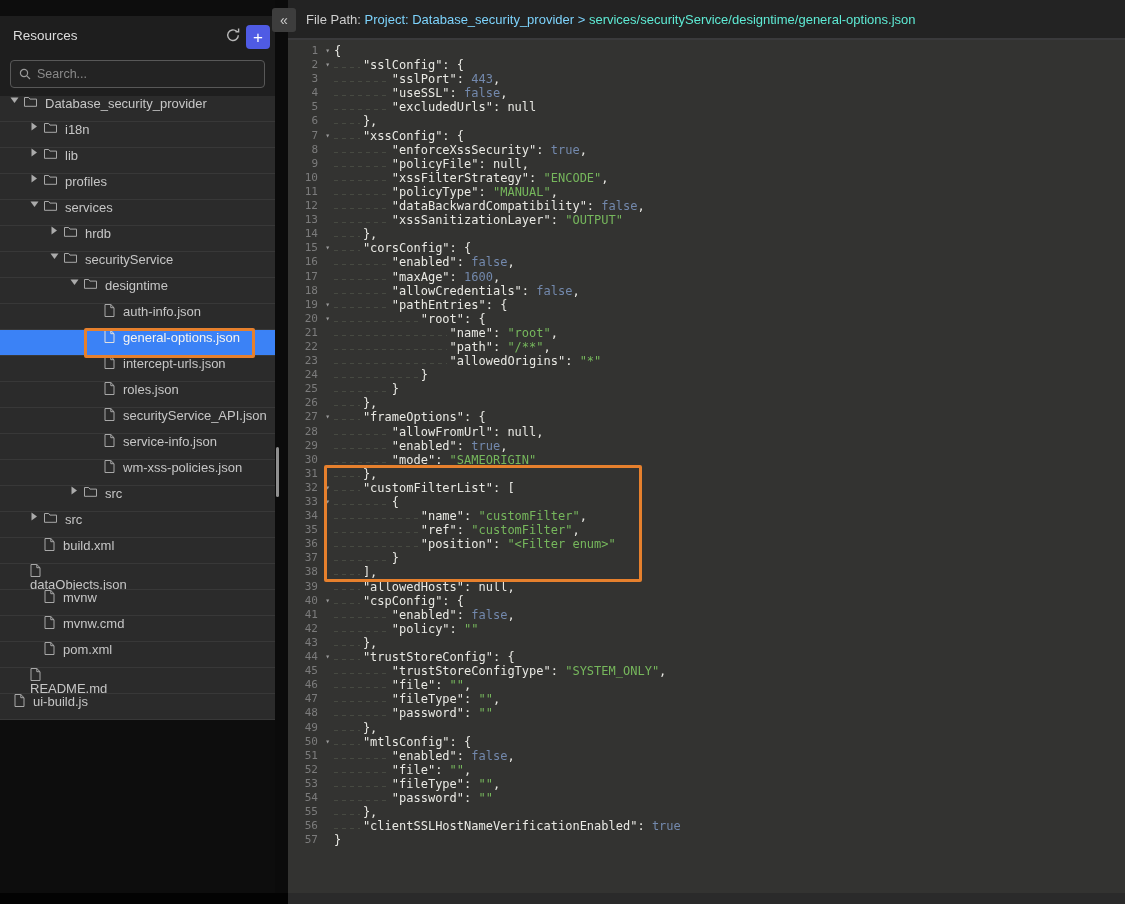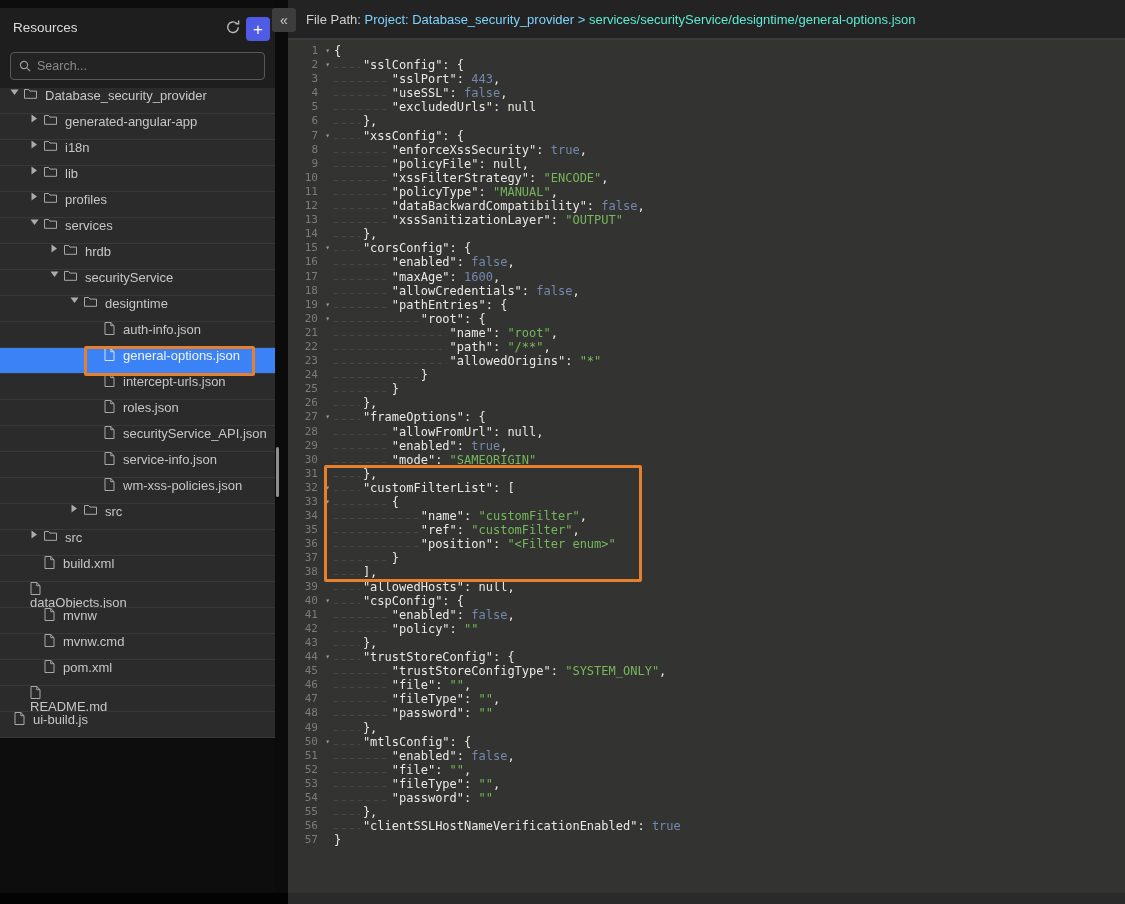--- a/index.html
+++ b/index.html
@@ -1,21 +1,21 @@
 <!DOCTYPE html>
 <html><head>
 <meta charset="utf-8">
 <style>
   * { margin:0; padding:0; box-sizing:border-box; }
   html,body { background:#000; }
   body { font-family:"Liberation Sans", sans-serif; }
   #app { position:relative; width:1125px; height:904px; background:#0d0d0d; overflow:hidden; }
 
   
-  #sidebar { position:absolute; left:0; top:8px; width:275px; height:644px; background:#3d3d3d; }
+  #sidebar { position:absolute; left:0; top:16px; width:275px; height:644px; background:#3d3d3d; }
   #sidebar-header { position:absolute; left:0; top:0; width:275px; height:80px; background:#1e1e1e; }
   #res-title { position:absolute; left:13px; top:12px; font-size:13.5px; color:#dcdcdc; }
   .hbtn { position:absolute; display:flex; align-items:center; justify-content:center; cursor:pointer; }
   #refresh-btn { left:222px; top:10px; width:22px; height:22px; color:#b8b8b8; }
   #add-btn { left:246px; top:9px; width:24px; height:24px; border-radius:4px; color:#fff; font-size:17px; line-height:1; }
   #collapse-btn { left:272px; top:8px; width:24px; height:24px; border-radius:3px; background:#3d3d3d; color:#cccccc; font-size:14px; z-index:5; }
   #search-wrap { position:absolute; left:10px; top:44px; width:255px; height:28px; border:1px solid #585858; border-radius:4px; background:#232323; display:flex; align-items:center; padding:0 8px; gap:6px; }
   #search-wrap .sic { color:#9a9a9a; display:flex; }
   #search-input { flex:1; background:transparent; border:none; outline:none; color:#cfcfcf; font-size:12.5px; font-family:"Liberation Sans",sans-serif; }
   #search-input::placeholder { color:#8a8a8a; }
@@ -95,33 +95,20 @@
             <svg width="9" height="8" viewBox="0 0 9 8">
               <path d="M.5 1.5 L4.5 7 L8.5 1.5 z" fill="currentColor"></path>
             </svg>
           </span>
           <span class="tico">
             <svg width="13" height="11" viewBox="0 0 13 11">
               <path d="M.5 1.5 h4.2 l1.2 1.6 h6.6 v7.2 h-12 z" fill="none" stroke="currentColor"></path>
             </svg>
           </span>
           <span class="tlabel">Database_security_provider</span>
-        </div>
-        <div class="trow" style="padding-left: 30px;">
-          <span class="arr">
-            <svg width="8" height="9" viewBox="0 0 8 9">
-              <path d="M1.5 .5 L7 4.5 L1.5 8.5 z" fill="currentColor"></path>
-            </svg>
-          </span>
-          <span class="tico">
-            <svg width="13" height="11" viewBox="0 0 13 11">
-              <path d="M.5 1.5 h4.2 l1.2 1.6 h6.6 v7.2 h-12 z" fill="none" stroke="currentColor"></path>
-            </svg>
-          </span>
-          <span class="tlabel">generated-angular-app</span>
         </div>
         <div class="trow" style="padding-left: 30px;">
           <span class="arr">
             <svg width="8" height="9" viewBox="0 0 8 9">
               <path d="M1.5 .5 L7 4.5 L1.5 8.5 z" fill="currentColor"></path>
             </svg>
           </span>
           <span class="tico">
             <svg width="13" height="11" viewBox="0 0 13 11">
               <path d="M.5 1.5 h4.2 l1.2 1.6 h6.6 v7.2 h-12 z" fill="none" stroke="currentColor"></path>

